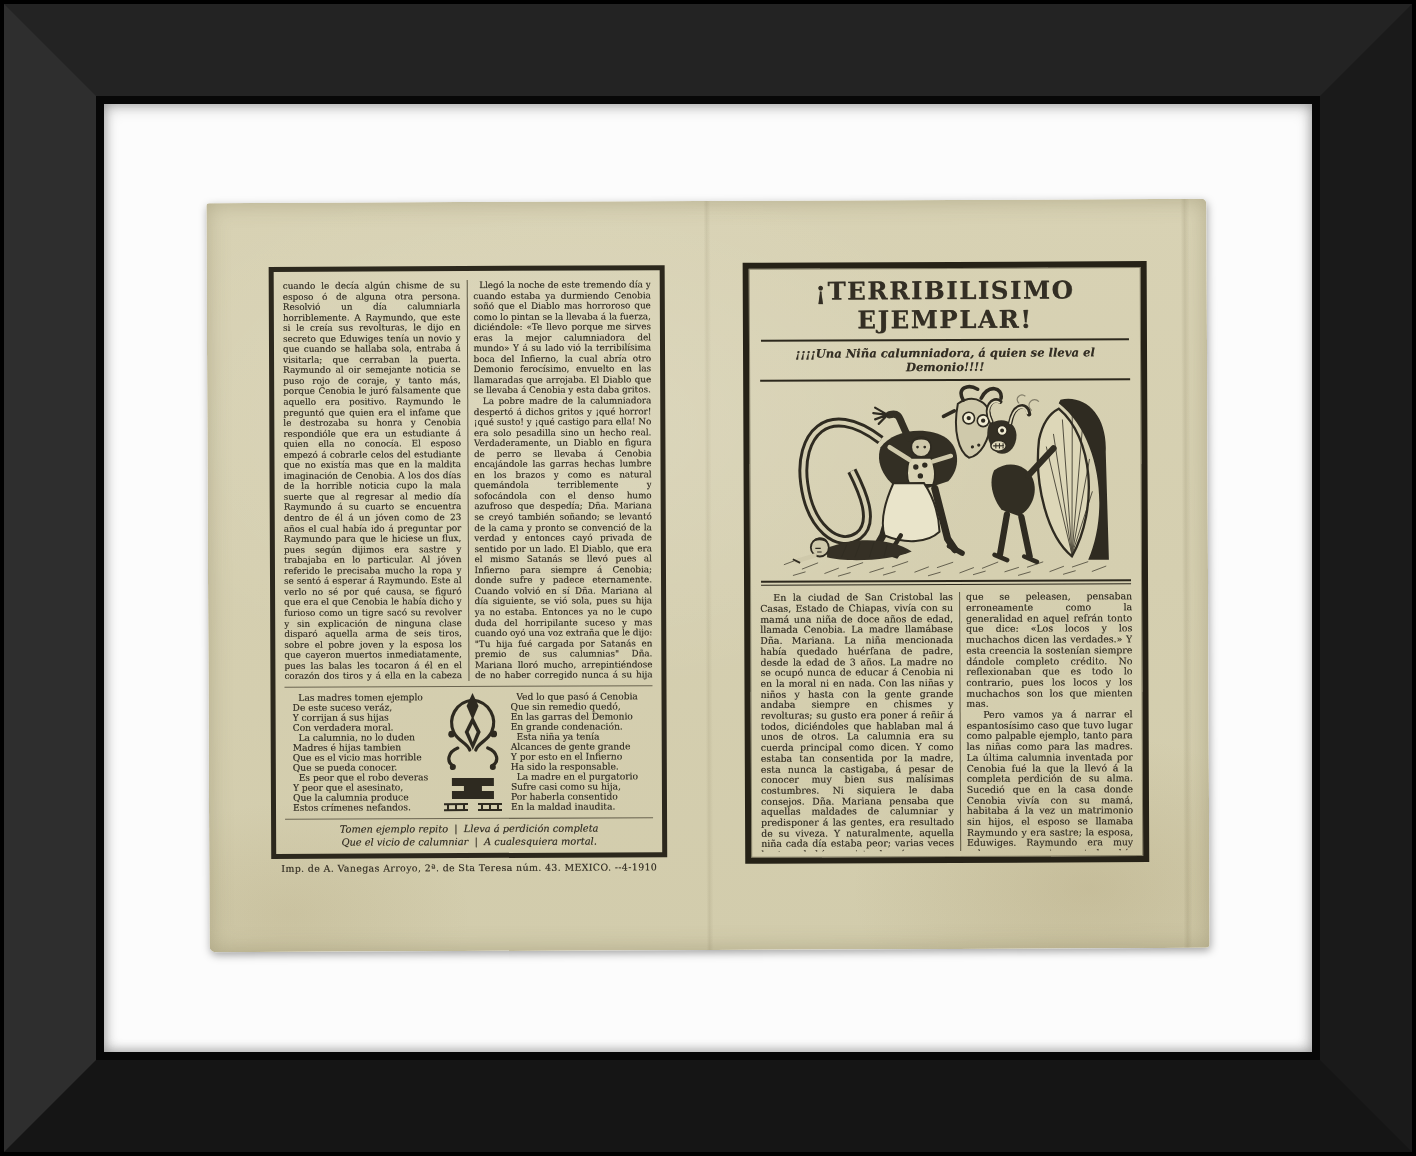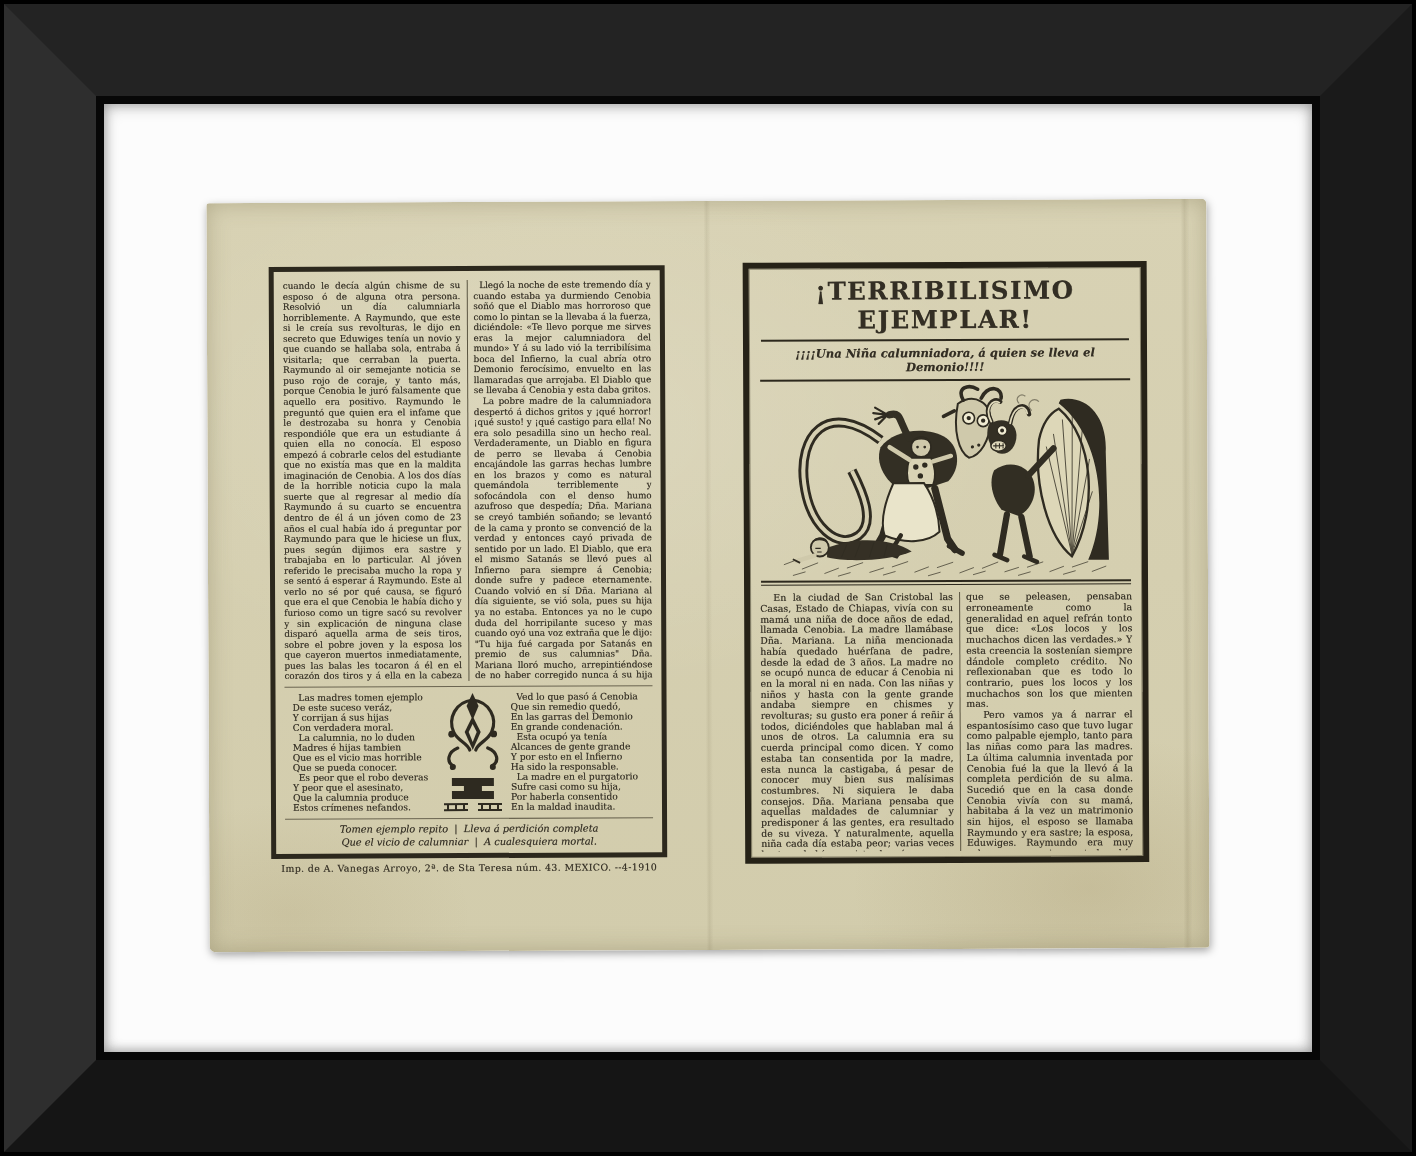--- a/index.html
+++ b/index.html
@@ -119,21 +119,21 @@
               <g stroke="#2e2a20" stroke-width="2">
                 <path d="M4 112 h24 M38 112 h24 M4 118 h24 M38 118 h24"></path>
                 <path d="M8 112 v6 M16 112 v6 M24 112 v6 M42 112 v6 M50 112 v6 M58 112 v6"></path>
               </g>
             </svg>
           </div>
           <div class="poem">  Ved lo que pasó á Cenobia
 Que sin remedio quedó,
 En las garras del Demonio
 En grande condenación.
-  Esta ocupó ya tenía
+  Esta niña ya tenía
 Alcances de gente grande
 Y por esto en el Infierno
 Ha sido la responsable.
   La madre en el purgatorio
 Sufre casi como su hija,
 Por haberla consentido
 En la maldad inaudita.</div>
         </div>
         <div class="closing">Tomen ejemplo repito  |  Lleva á perdición completa
 Que el vicio de calumniar  |  A cualesquiera mortal.</div>

